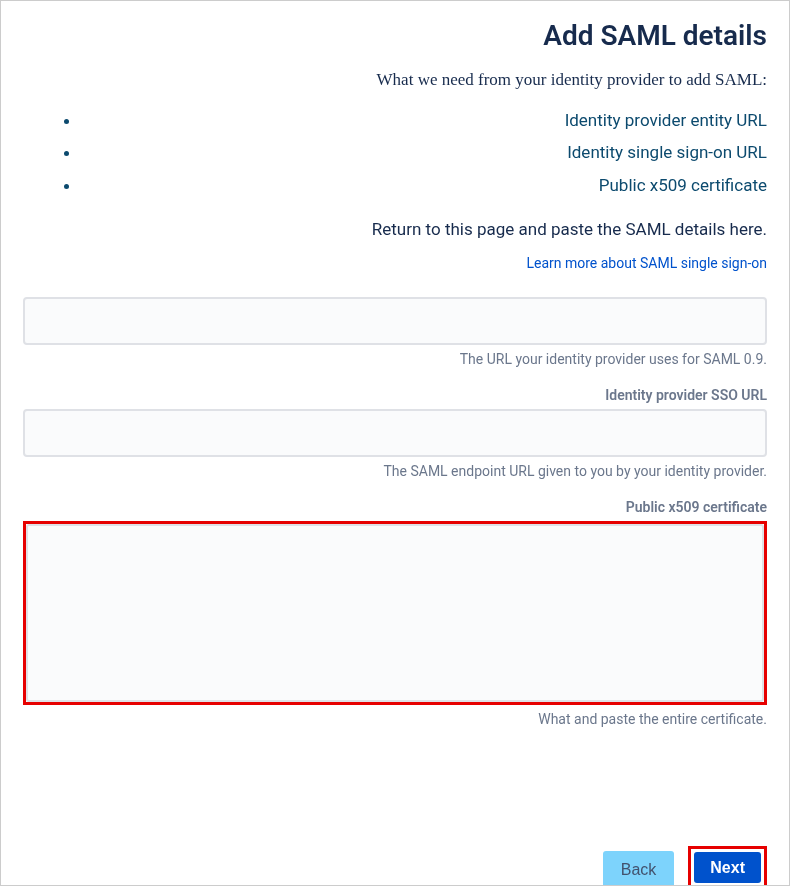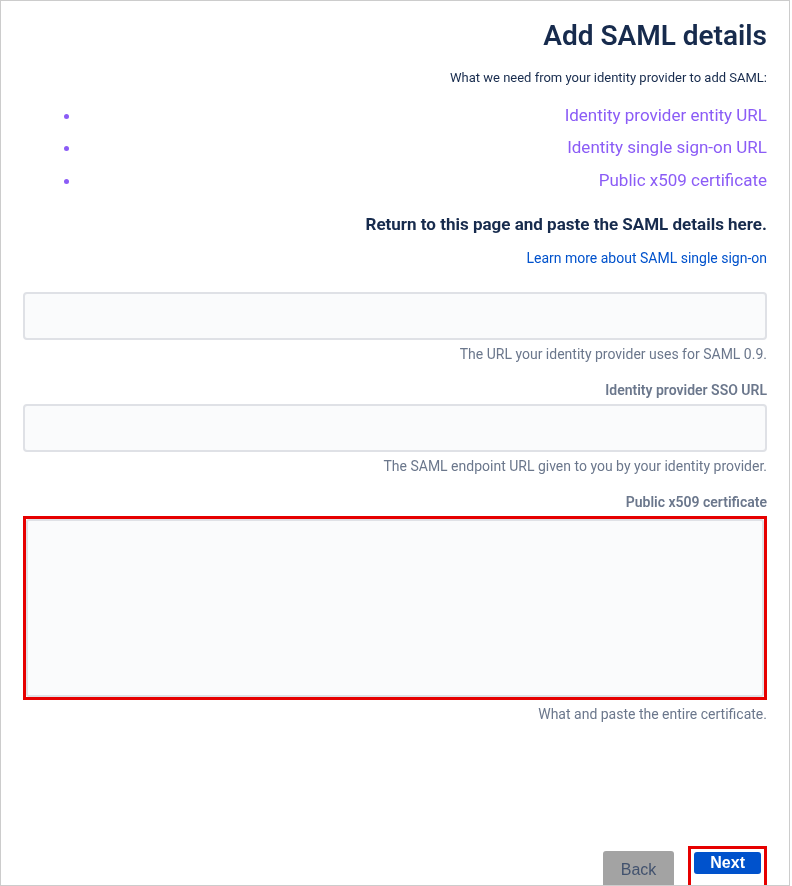--- a/index.html
+++ b/index.html
@@ -22,39 +22,39 @@
       padding: 18px 22px 0 22px;
       position: relative;
     }
     h1 {
       font-size: 28px;
       font-weight: 600;
       color: #172b4d;
       margin-bottom: 18px;
     }
     .intro {
-      font-size: 13px;
+      font-size: 17px;
       color: #172b4d;
       margin-bottom: 14px;
+      font-family: Liberation Serif, serif;
     }
     ul.requirements {
       list-style: disc;
       padding-left: 58px;
       margin-bottom: 18px;
     }
     ul.requirements li {
       font-size: 17px;
-      color: #8b5cf6;
+      color: #0c4a6e;
       line-height: 1.9;
     }
     .return-text {
       font-size: 17px;
       color: #172b4d;
       margin-bottom: 14px;
-      font-weight: bold;
     }
     a.learn-more {
       display: inline-block;
       font-size: 14px;
       color: #0052cc;
       text-decoration: none;
       margin-bottom: 26px;
     }
     .field-group {
       margin-bottom: 20px;
@@ -100,21 +100,21 @@
     }
     .button-row {
       position: absolute;
       bottom: 0;
       right: 22px;
       display: flex;
       gap: 14px;
       align-items: flex-end;
     }
     .btn-back {
-      background: #a3a3a3;
+      background: #7dd3fc;
       border: none;
       border-radius: 3px 3px 0 0;
       padding: 10px 18px 6px 18px;
       font-size: 16px;
       color: #42526e;
       cursor: pointer;
       height: 34px;
     }
     .btn-next-wrap {
       border: 3px solid #e60000;
@@ -124,21 +124,21 @@
     }
     .btn-next {
       background: #0052cc;
       border: none;
       border-radius: 3px;
       padding: 8px 16px 8px 16px;
       font-size: 16px;
       font-weight: 600;
       color: #fff;
       cursor: pointer;
-      height: 22px;
+      height: 31px;
       display: flex;
       align-items: center;
     }
   </style>
 </head>
 <body>
 
 <div class="container">
   <h1>Add SAML details</h1>
   <p class="intro">What we need from your identity provider to add SAML:</p>

